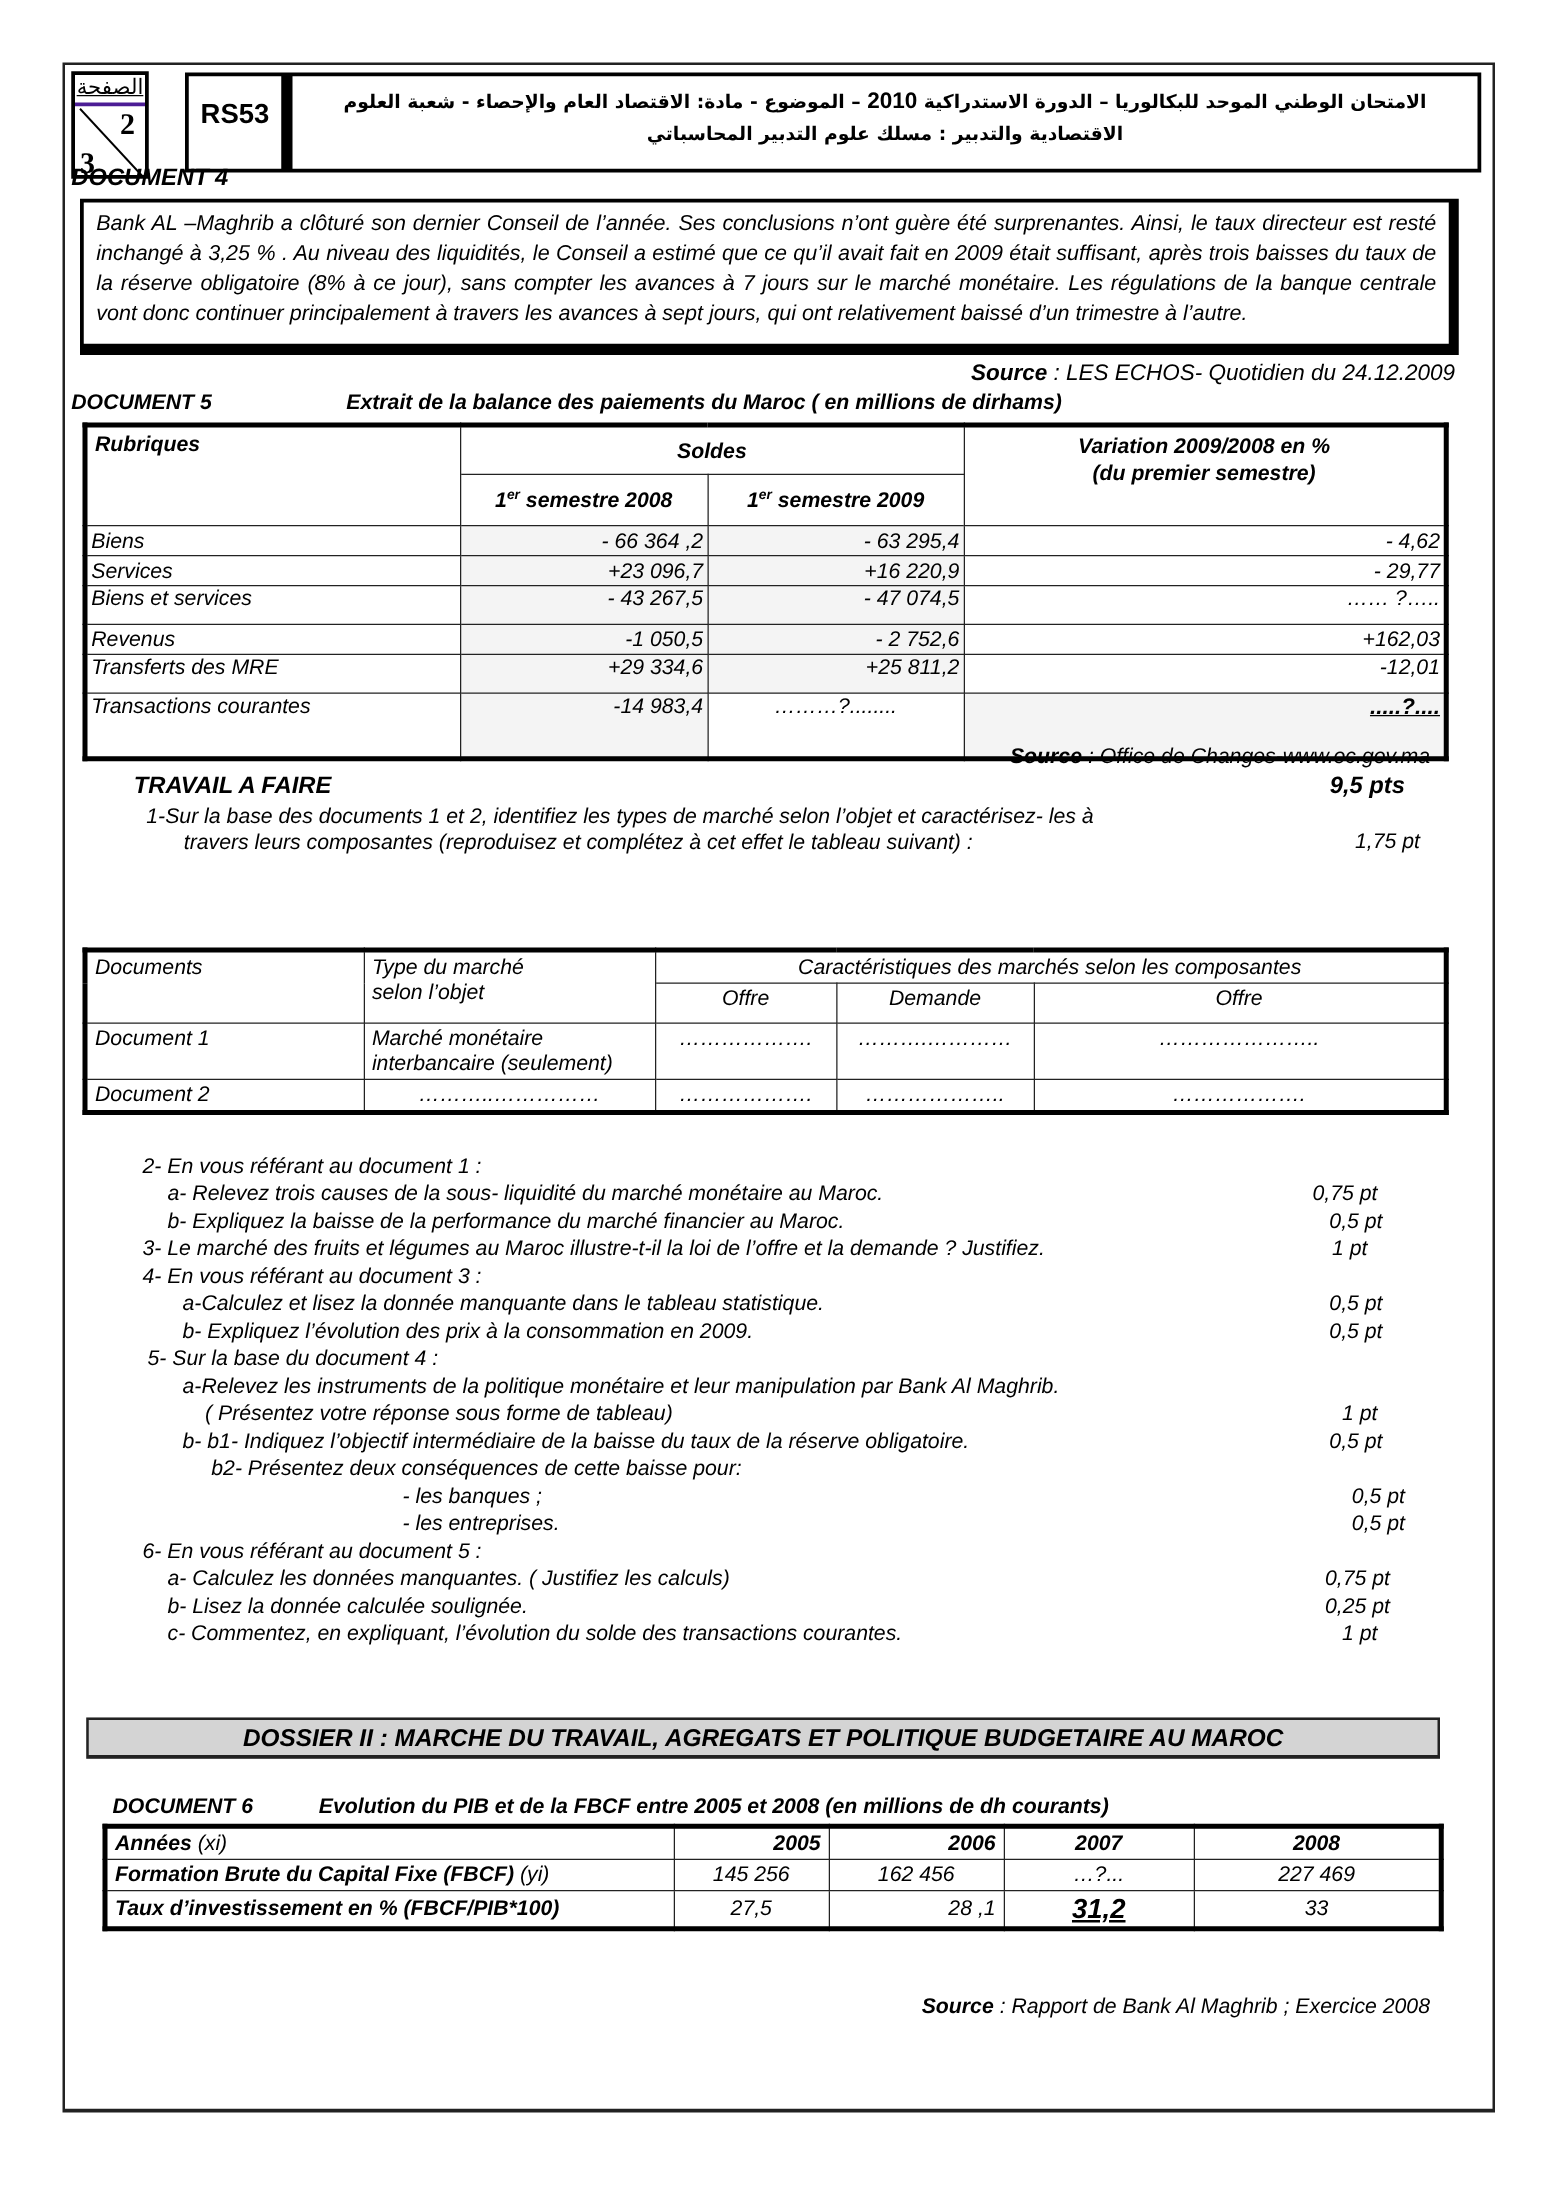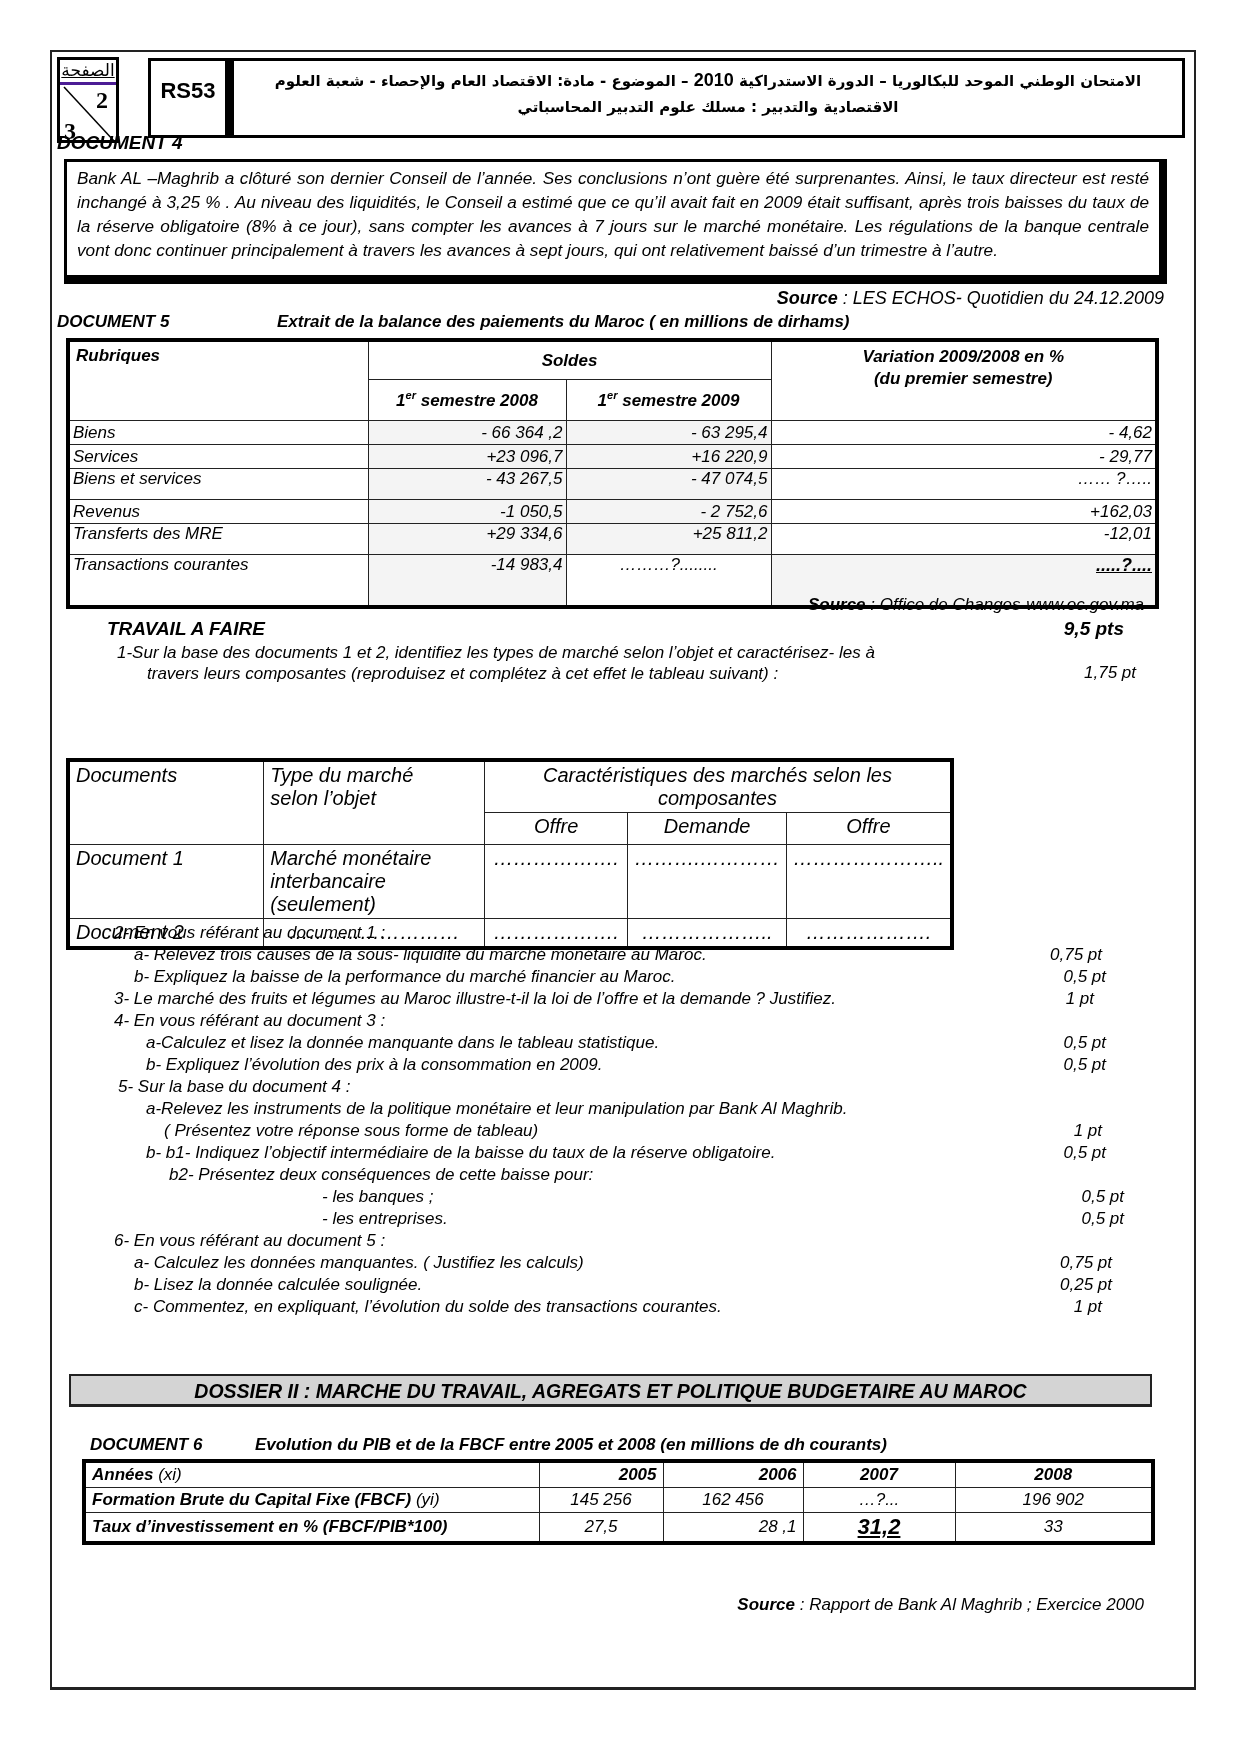--- a/index.html
+++ b/index.html
@@ -24,21 +24,21 @@
   .source { font-style:italic; font-size:18px; }
   .source .sb { font-weight:bold; }
 
   table { border-collapse:collapse; }
   .t5 { left:14px; top:286px; width:1093px; border:4px solid #000; font-style:italic; font-size:17px; }
   .t5 td { border:1.5px solid #222; padding:0 3px; height:23px; }
   .t5 .num { text-align:right; }
   .t5 .shade { background:#f4f4f4; }
   .t5 th { font-weight:bold; border:1.5px solid #222; font-size:17px; }
 
-  .t1 { left:14px; top:706px; width:888px; border:4px solid #000; font-style:italic; font-size:20px; }
+  .t1 { left:14px; top:706px; width:1093px; border:4px solid #000; font-style:italic; font-size:17px; }
   .t1 td { border:1.5px solid #222; padding:2px 6px; vertical-align:top; }
   .t1 .c { text-align:center; }
 
   .q { font-style:italic; font-size:17px; line-height:22px; }
   .pts { position:absolute; font-style:italic; font-size:17px; }
 
   .dossier { left:17px; top:1322px; width:1083px; height:33px; background:#d4d4d4; border:2px solid #222; box-sizing:border-box; border-bottom-width:3px; text-align:center; font-style:italic; font-weight:bold; font-size:19.5px; line-height:30px; }
 
   .t6 { left:30px; top:1407px; width:1073px; border:4px solid #000; font-style:italic; font-size:17px; }
   .t6 td { border:1.5px solid #222; padding:1px 6px; height:22px; }
@@ -234,28 +234,28 @@
       <td class="r b">2005</td>
       <td class="r b">2006</td>
       <td class="c b">2007</td>
       <td class="c b">2008</td>
     </tr>
     <tr>
       <td><span class="b">Formation Brute du Capital Fixe (FBCF)</span><span> (yi)</span></td>
       <td class="c">145 256</td>
       <td class="c">162 456</td>
       <td class="c">…?...</td>
-      <td class="c">196 902</td>
+      <td class="c">227 469</td>
     </tr>
     <tr>
       <td class="lbl">Taux d’investissement en  % (FBCF/PIB*100)</td>
       <td class="c">27,5</td>
       <td class="r">28 ,1</td>
       <td class="c"><span class="ul">31,2</span></td>
       <td class="c">33</td>
     </tr>
   </tbody>
     </table>
 
   <div class="abs source" style="right:50px;top:1543px;font-size:17px;">
-    <span class="sb">Source</span><span> : Rapport de Bank Al Maghrib ; Exercice 2000</span>
+    <span class="sb">Source</span><span> : Rapport de Bank Al Maghrib ; Exercice 2008</span>
   </div>
 </div>
 
 </body></html>

